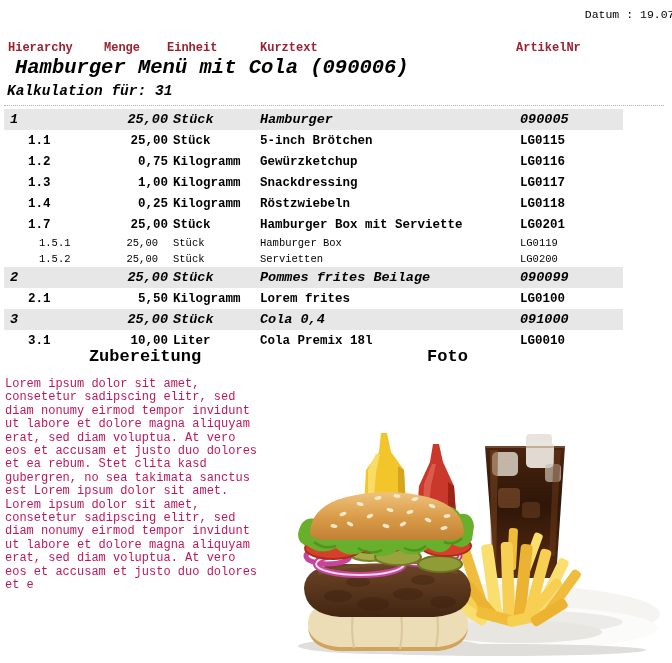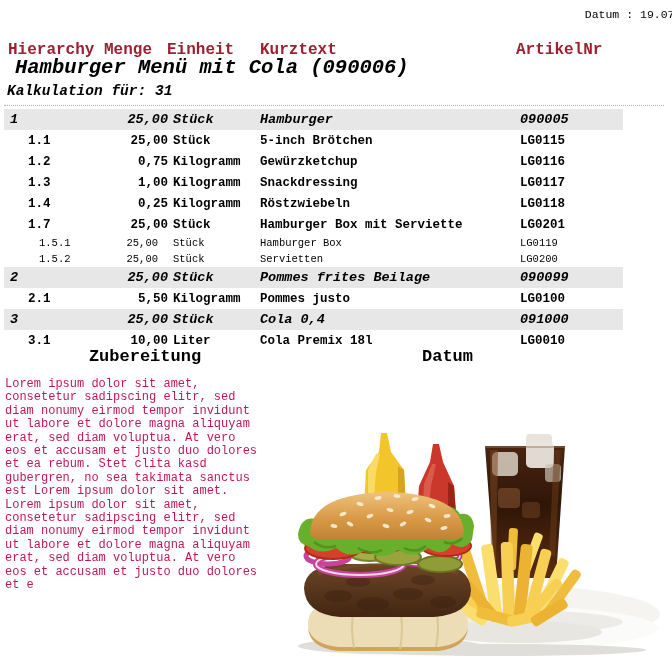--- a/index.html
+++ b/index.html
@@ -20,21 +20,21 @@
     top: 8px;
     right: 11px;
     font-size: 11.5px;
     color: #000;
   }
 
   
   .col-head {
     position: absolute;
     top: 41px;
-    font-size: 16px;
+    font-size: 12px;
     font-weight: bold;
     color: #9c2130;
     white-space: nowrap;
   }
   .h-hier   { left: 8px; }
   .h-menge  { left: 104px; }
   .h-einheit{ left: 167px; }
   .h-kurz   { left: 260px; }
   .h-art    { left: 516px; }
 
@@ -220,21 +220,21 @@
       <span class="c-menge">25,00</span>
       <span class="c-einheit">Stück</span>
       <span class="c-kurz">Pommes frites Beilage</span>
       <span class="c-art">090099</span>
     </div>
 
     <div class="trow level-2">
       <span class="c-hier">2.1</span>
       <span class="c-menge">5,50</span>
       <span class="c-einheit">Kilogramm</span>
-      <span class="c-kurz">Pommes justo</span>
+      <span class="c-kurz">Lorem frites</span>
       <span class="c-art">LG0100</span>
     </div>
 
     <div class="trow level-1">
       <span class="c-hier">3</span>
       <span class="c-menge">25,00</span>
       <span class="c-einheit">Stück</span>
       <span class="c-kurz">Cola 0,4</span>
       <span class="c-art">091000</span>
     </div>
@@ -242,21 +242,21 @@
     <div class="trow level-2">
       <span class="c-hier">3.1</span>
       <span class="c-menge">10,00</span>
       <span class="c-einheit">Liter</span>
       <span class="c-kurz">Cola Premix 18l</span>
       <span class="c-art">LG0010</span>
     </div>
   </div>
 
   <div class="prep-head">Zubereitung</div>
-  <div class="foto-head">Datum</div>
+  <div class="foto-head">Foto</div>
 
   <div class="prep-text">Lorem ipsum dolor sit amet, consetetur sadipscing elitr, sed diam nonumy eirmod tempor invidunt ut labore et dolore magna aliquyam erat, sed diam voluptua. At vero eos et accusam et justo duo dolores et ea rebum. Stet clita kasd gubergren, no sea takimata sanctus est Lorem ipsum dolor sit amet. Lorem ipsum dolor sit amet, consetetur sadipscing elitr, sed diam nonumy eirmod tempor invidunt ut labore et dolore magna aliquyam erat, sed diam voluptua. At vero eos et accusam et justo duo dolores et e</div>
 
   <div class="food-photo">
     <svg viewBox="0 0 364 252" width="364" height="252" xmlns="http://www.w3.org/2000/svg">
       <defs>
         <linearGradient id="bunTop" x1="0" y1="0" x2="0" y2="1">
           <stop offset="0" stop-color="#eec27c"></stop>
           <stop offset="0.55" stop-color="#d99a47"></stop>
           <stop offset="1" stop-color="#c08136"></stop>

